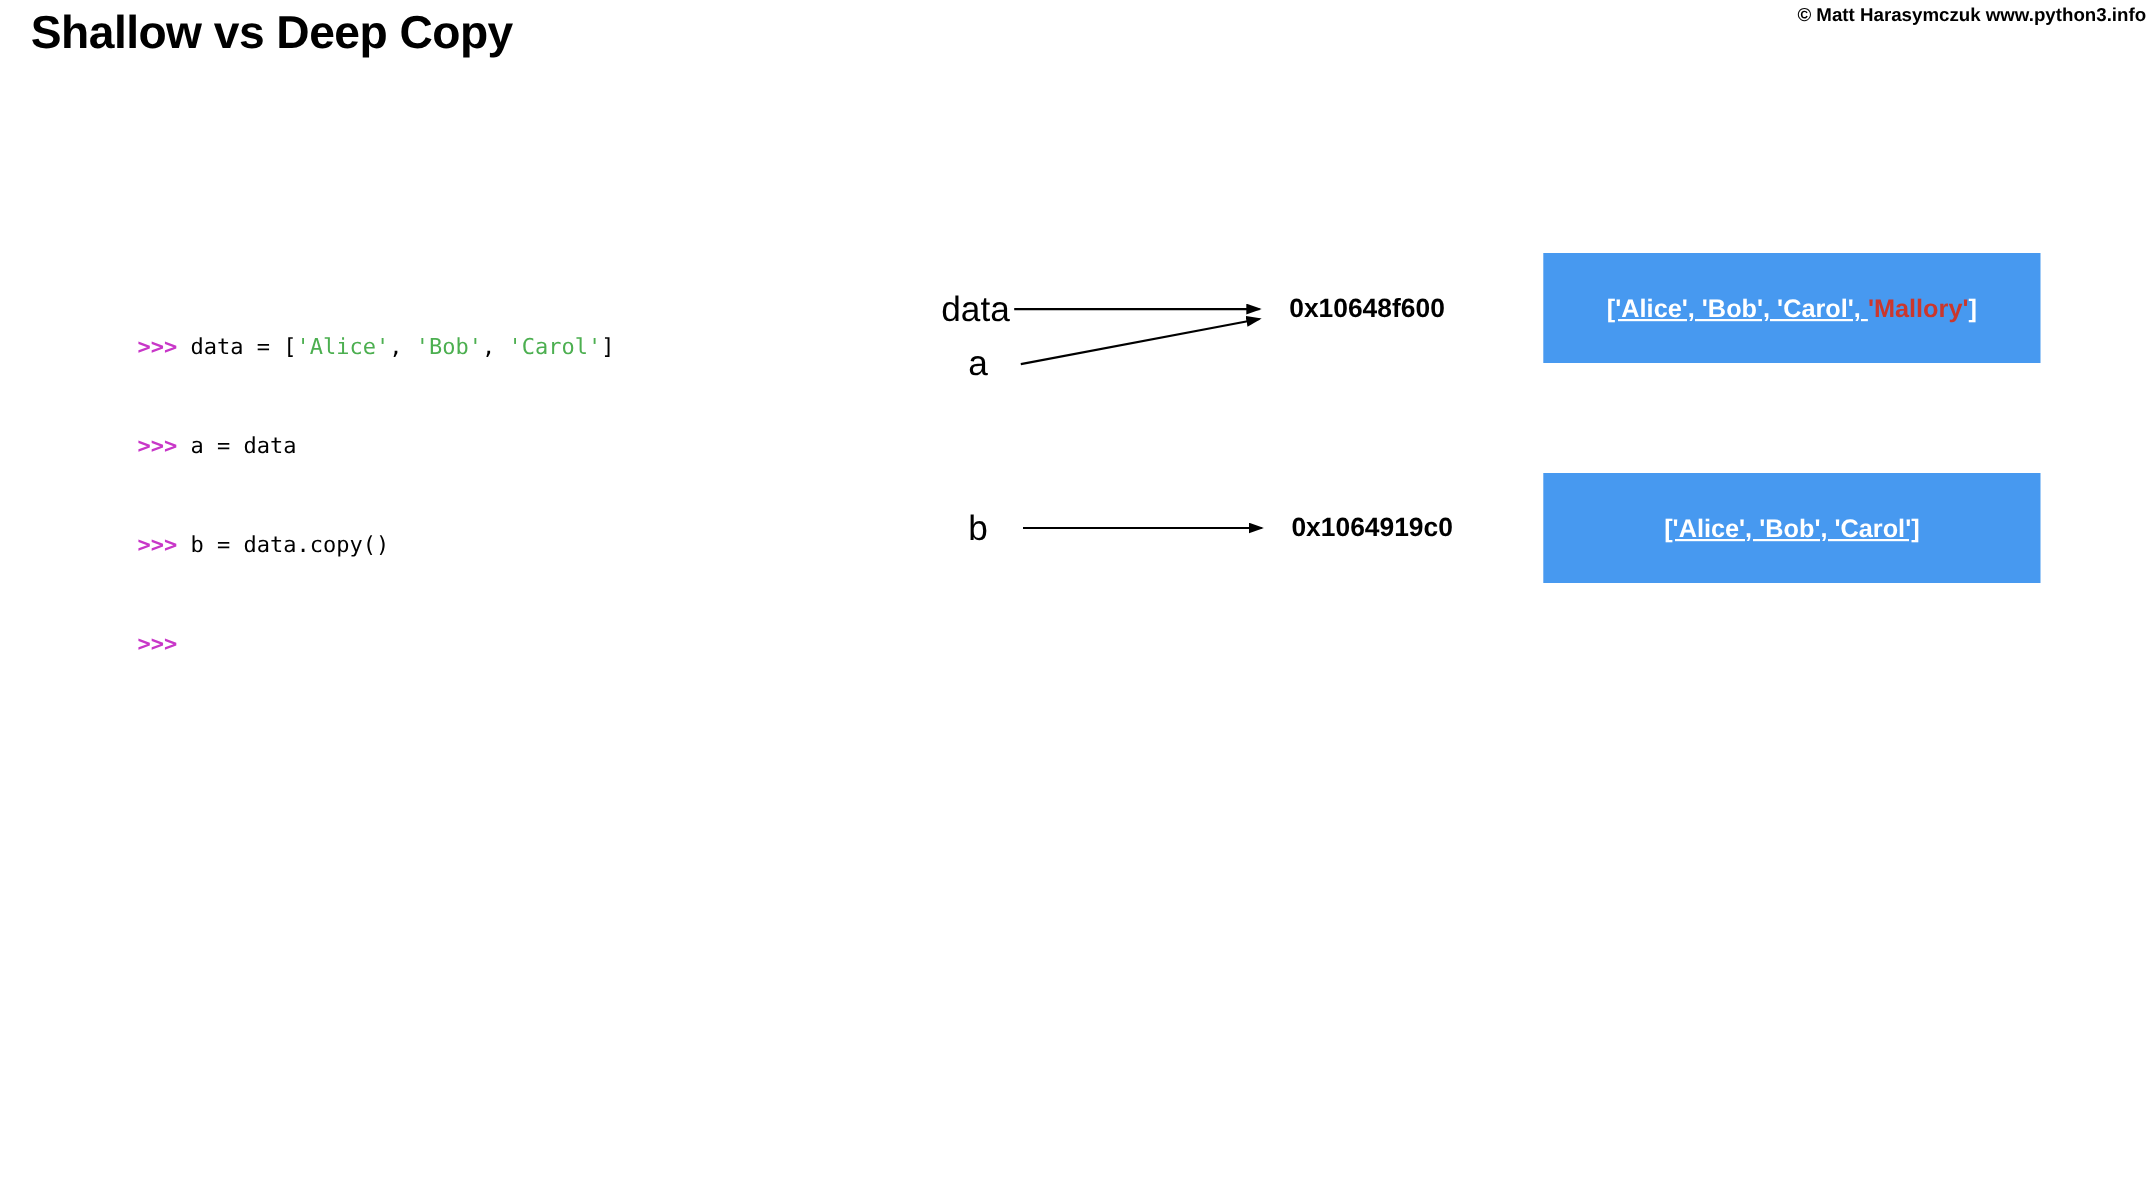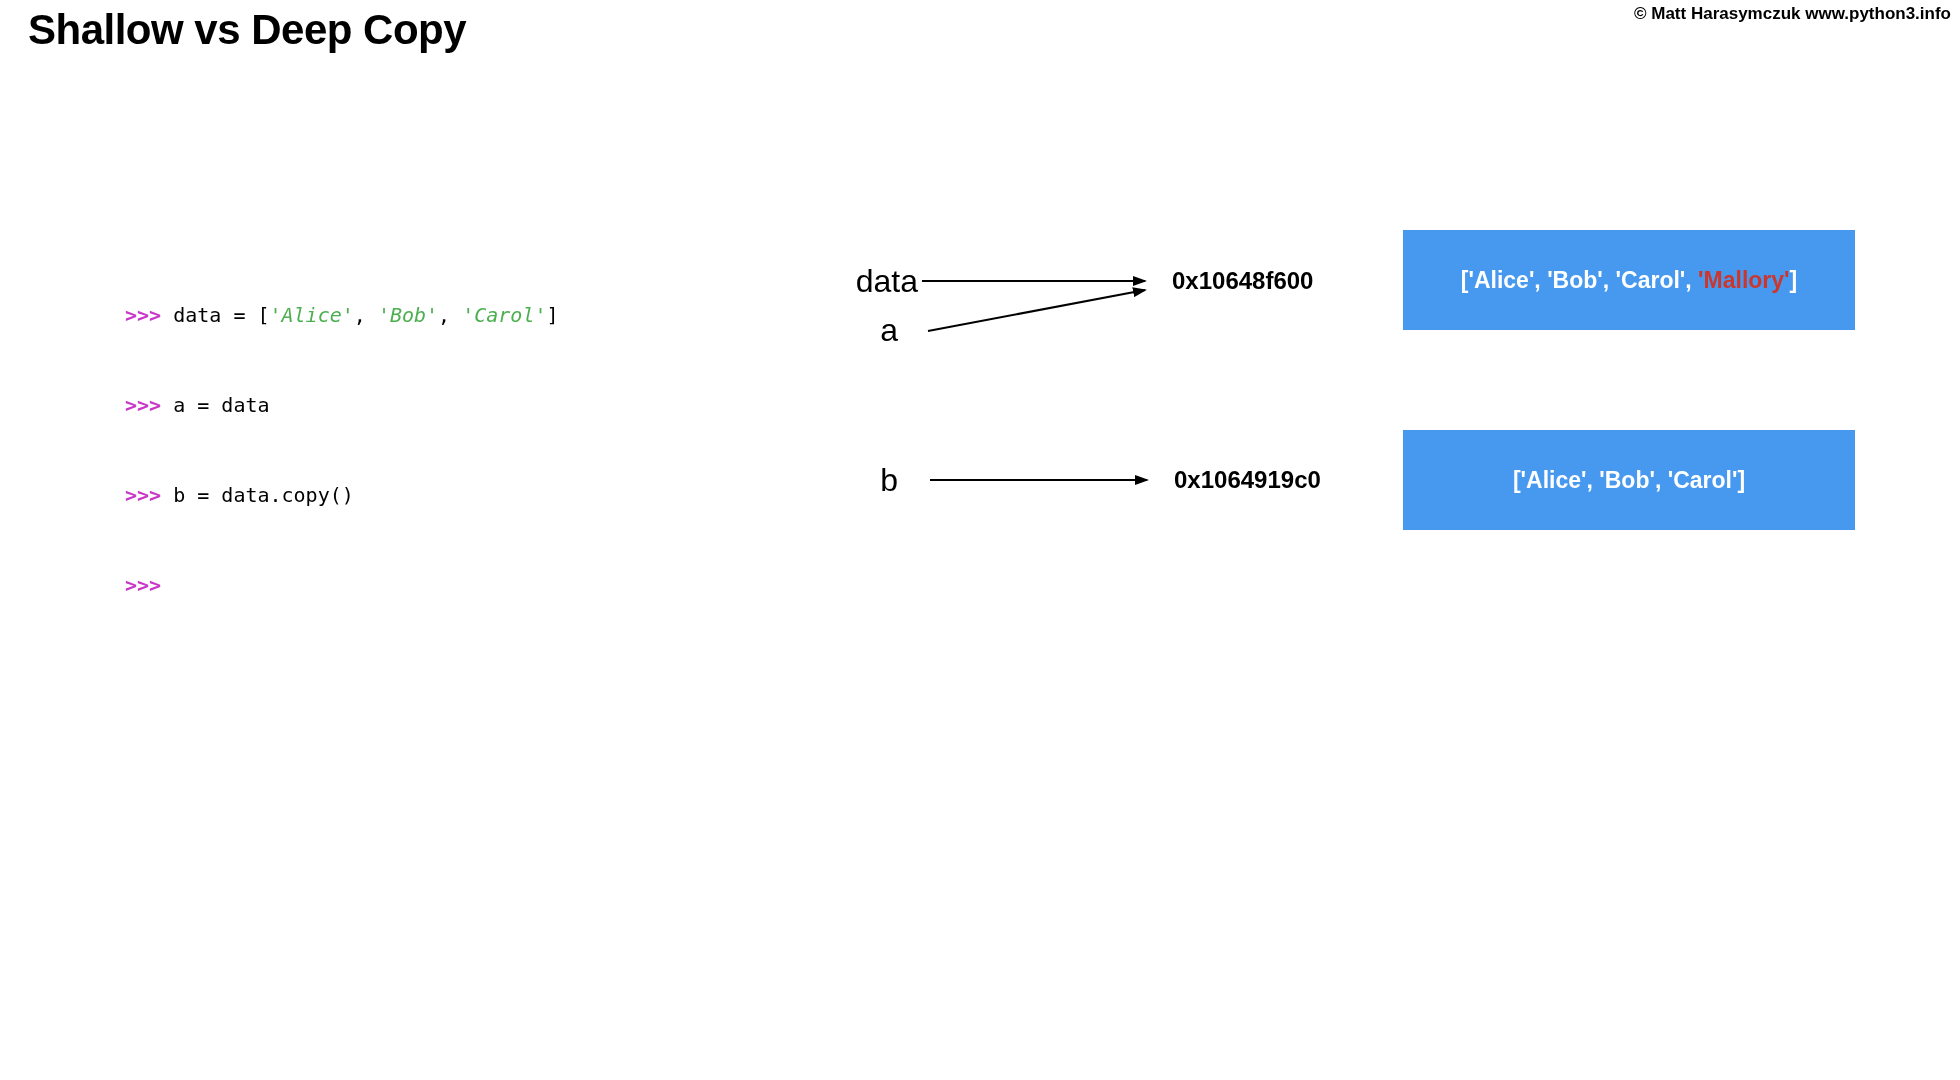--- a/index.html
+++ b/index.html
@@ -36,22 +36,22 @@
     position: absolute;
     left: 125px;
     top: 240px;
     font-family: "DejaVu Sans Mono", monospace;
     font-size: 20px;
     line-height: 30px;
     white-space: pre;
   }
   .tok-prompt { color: var(--prompt-magenta, #C837C8); font-weight: bold; }
   .tok-code   { color: var(--text-black, #000); }
-  .tok-str    { color: var(--string-green, #4CAF50); font-style: italic; }
-  .tok-white  { color: #ffffff; }
+  .tok-str    { color: var(--string-green, #4CAF50); }
+  .tok-white  { color: #ffffff; text-decoration: underline; }
   .tok-red    { color: var(--highlight-red, #CB372D); }
 
   .arrows {
     position: absolute;
     left: 0; top: 0;
     pointer-events: none;
   }
   .arrows line {
     stroke: var(--text-black, #000);
     stroke-width: 2;

